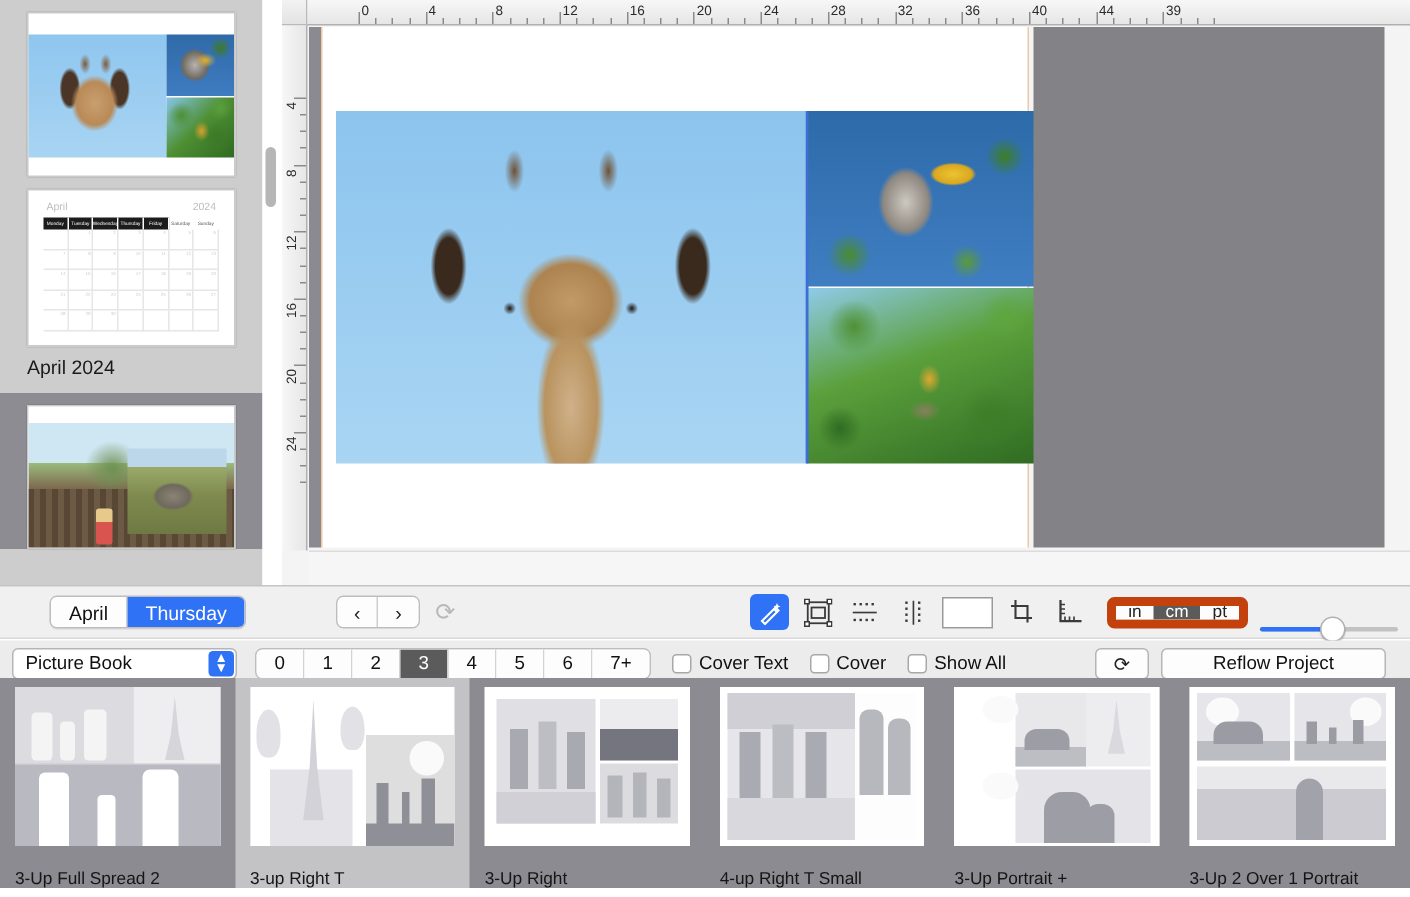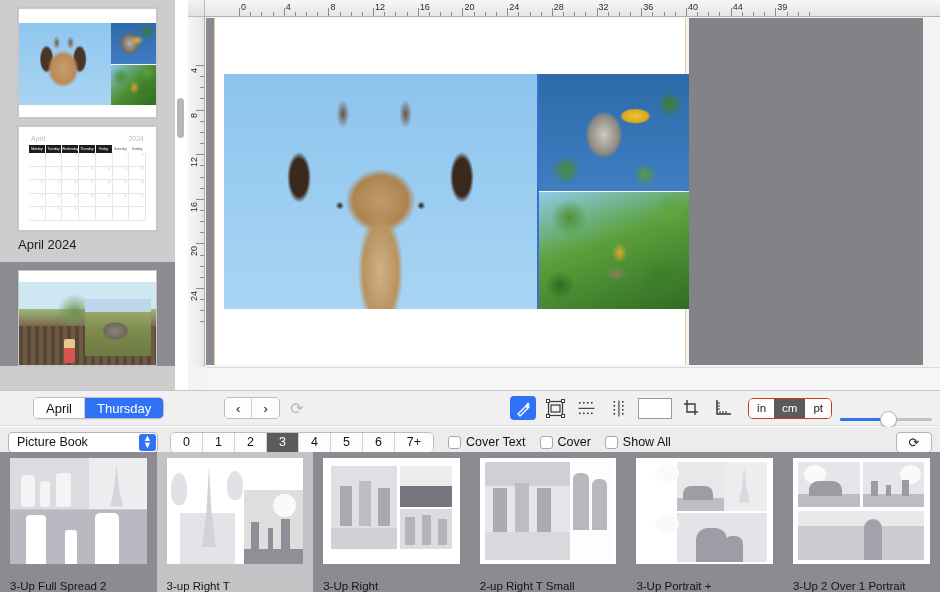--- a/index.html
+++ b/index.html
@@ -181,21 +181,21 @@
   .navbtns { display:inline-flex; border:1px solid #bdbdbd; border-radius:5px; overflow:hidden; height:22px; background:#fff;}
   .navbtns div { width:27px; display:flex; align-items:center; justify-content:center;
                  font-size:13px; color:#222; border-right:1px solid #cfcfcf; background:#fdfdfd;}
   .navbtns div:last-child{border-right:none;}
   .refresh-ic { margin-left:10px; font-size:16px; color:#b9b9b9; }
 
   .tb-icon { width:26px; height:24px; margin-right:6px; display:flex; align-items:center; justify-content:center;
              border-radius:4px; }
   .tb-icon.active { background:#2f72f5; }
   .swatch { width:34px; height:21px; background:#fff; border:1px solid #9a9a9a; margin-right:6px; }
-  .unit-seg { display:inline-flex; border:1px solid #c2410c; border-radius:5px; overflow:hidden; height:21px; background:#fff;}
+  .unit-seg { display:inline-flex; border:6px solid #c2410c; border-radius:5px; overflow:hidden; height:21px; background:#fff;}
   .unit-seg div { padding:0 8px; font-size:11.5px; display:flex; align-items:center; color:#222; background:#fdfdfd;}
   .unit-seg div.on { background:#5b5b5b; color:#fff; }
   .zoom-wrap { position:relative; margin-left:8px; width:92px; }
   .zoom-track { position:absolute; top:10px; left:0; width:92px; height:3px; background:#c2c2c2; border-radius:2px;}
   .zoom-fill { position:absolute; top:10px; left:0; width:42px; height:3px; background:#2f72f5; border-radius:2px;}
   .zoom-knob { position:absolute; top:3px; left:40px; width:17px; height:17px; border-radius:50%;
                background:#fff; border:1px solid #b0b0b0; box-shadow:0 1px 1px rgba(0,0,0,.2);}
   .zoom-lab { position:absolute; top:19px; left:26px; font-size:10px; color:#3a3a3a; }
 
   
@@ -558,20 +558,21 @@
       <span class="chkbox"></span>
       <span>Cover</span>
     </div>
     <div class="chk">
       <span class="chkbox"></span>
       <span>Show All</span>
     </div>
 
     <div style="flex:1"></div>
     <div class="round-btn">⟳</div>
+    <div class="wide-btn" style="margin-right:8px">Reflow Project</div>
   </div>
 
   <div class="tstrip">
 
     <div class="tcell sel">
       <div class="tprev">
         <div style="position:absolute;inset:0;background:#c9c9cf"></div>
         <div style="position:absolute;left:0;top:0;width:58%;height:48%;background:#dcdce0"></div>
         <div class="fig" style="left:8%;top:16%;width:10%;height:30%;background:#f4f4f5;border-radius:3px"></div>
         <div class="fig" style="left:22%;top:22%;width:7%;height:24%;background:#f4f4f5;border-radius:3px"></div>
@@ -627,21 +628,21 @@
         <div style="position:absolute;left:4%;top:4%;width:62%;height:92%;background:#e6e6ea"></div>
         <div style="position:absolute;left:4%;top:4%;width:62%;height:22%;background:#cfcfd5"></div>
         <div class="fig" style="left:10%;top:28%;width:10%;height:44%;background:#aaaab2"></div>
         <div class="fig" style="left:26%;top:24%;width:10%;height:48%;background:#bcbcc3"></div>
         <div class="fig" style="left:42%;top:28%;width:10%;height:44%;background:#aaaab2"></div>
         <div style="position:absolute;left:4%;top:70%;width:62%;height:26%;background:#d8d8dd"></div>
         <div style="position:absolute;left:66%;top:4%;width:30%;height:92%;background:#fdfdfd"></div>
         <div class="fig" style="left:68%;top:14%;width:12%;height:54%;background:#b7b7be;border-radius:6px 6px 0 0"></div>
         <div class="fig" style="left:82%;top:20%;width:11%;height:48%;background:#b7b7be;border-radius:6px 6px 0 0"></div>
       </div>
-      <div class="tlabel">2-up Right T Small</div>
+      <div class="tlabel">4-up Right T Small</div>
     </div>
 
     <div class="tcell">
       <div class="tprev">
         <div style="position:absolute;inset:0;background:#fff"></div>
         <div style="position:absolute;left:30%;top:4%;width:34%;height:46%;background:#e8e8eb"></div>
         <div class="sun" style="left:14%;top:6%;width:17%;height:17%"></div>
         <div style="position:absolute;left:30%;top:38%;width:34%;height:12%;background:#bdbdc4"></div>
         <div class="fig" style="left:34%;top:26%;width:22%;height:14%;background:#9d9da6;border-radius:8px 8px 0 0"></div>
         <div style="position:absolute;left:64%;top:4%;width:32%;height:46%;background:#ededf0"></div>

